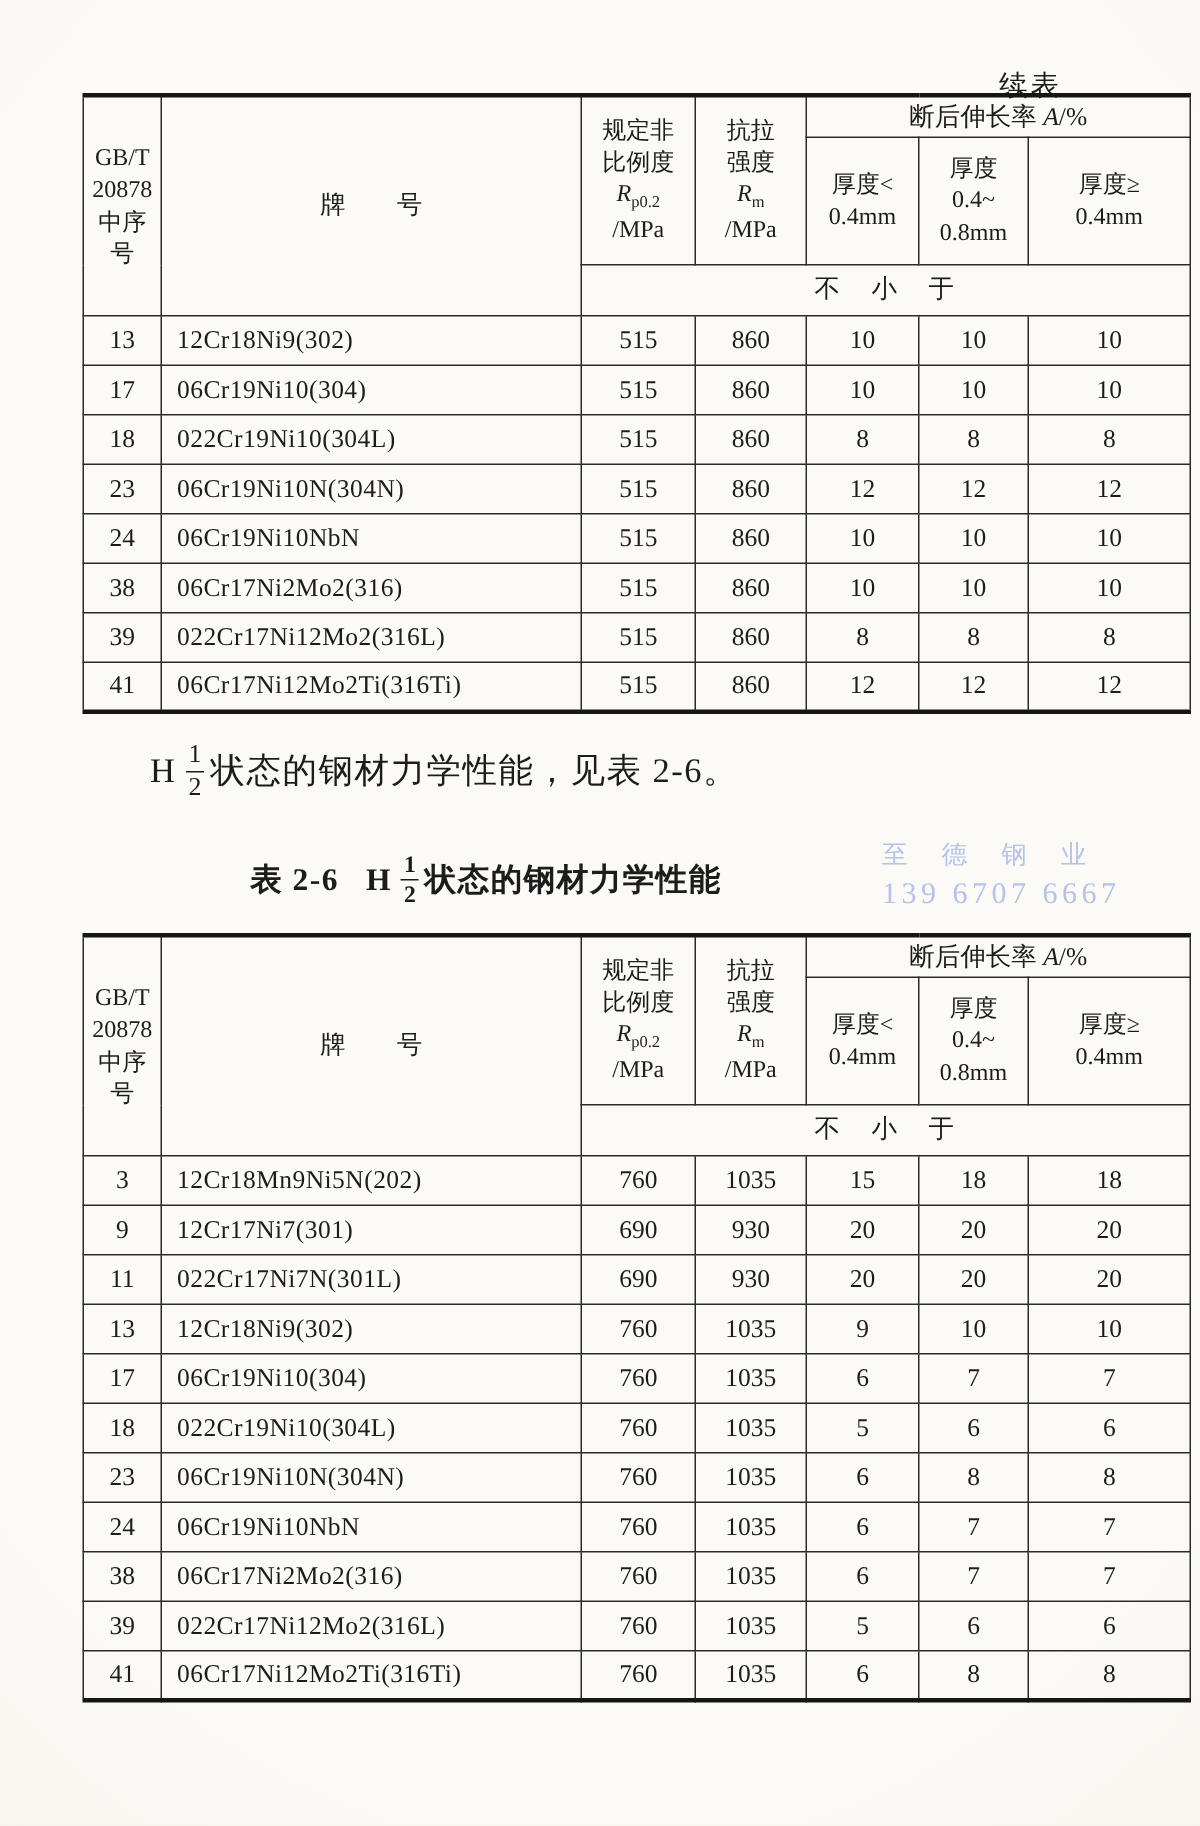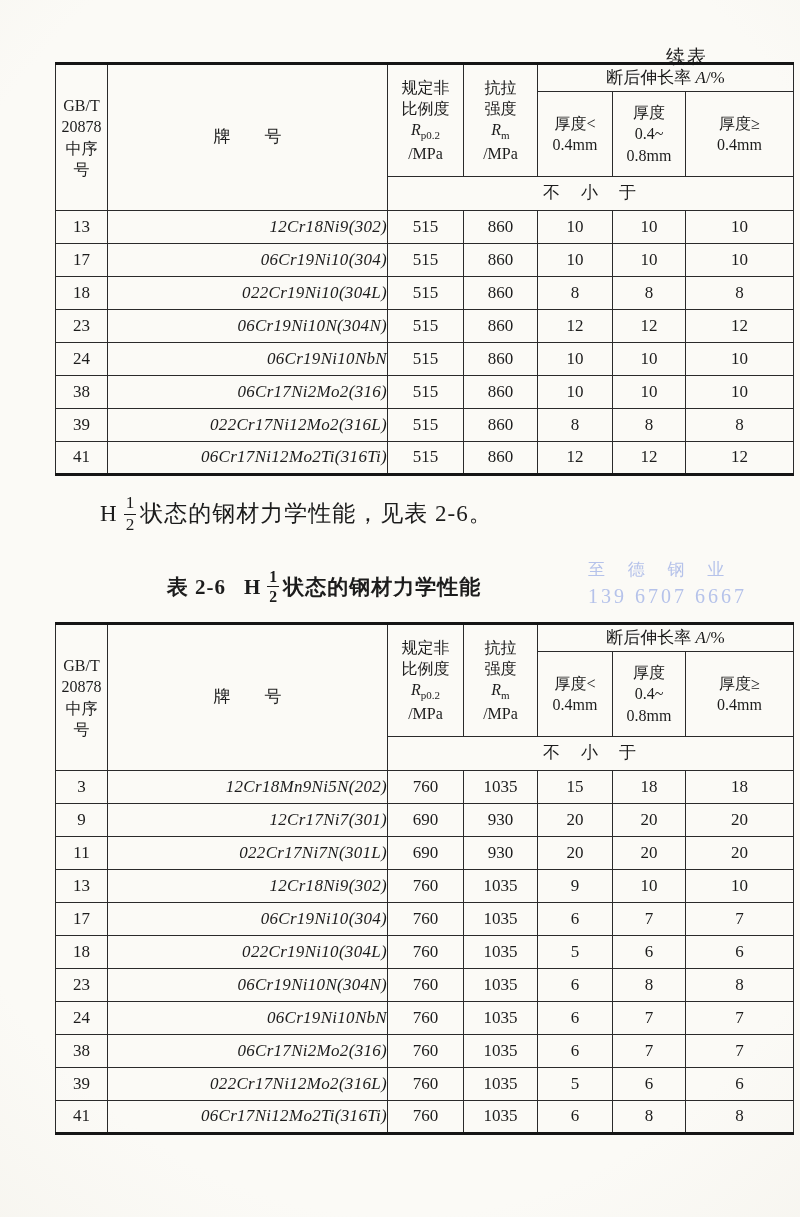--- a/index.html
+++ b/index.html
@@ -34,21 +34,21 @@
     font-size:17px;
     padding:0;
     line-height:1.3;
     overflow:hidden;
   }
   tr.hr1 th{height:26px;}
   tr.hr2 th{height:84px;}
   tr.hr3 th{height:33px;letter-spacing:2px;}
   tbody tr{height:33px;margin-top:28px;}
   th.hdr-small{font-size:16px;line-height:1.32;}
-  td.grade, .grade{text-align:right;padding-left:10px;letter-spacing:0.3px;font-style:italic;}
+  td.grade, .grade{text-align:left;padding-left:10px;letter-spacing:0.3px;}
   .sym{font-style:italic;font-family:"Liberation Serif","DejaVu Serif",serif;}
   sub{font-size:11px;}
   .mid-text{
     position:absolute;top:494px;left:100px;
     font-size:23px;letter-spacing:1px;
   }
   .bottom-text{
     position:absolute;top:1150px;left:100px;
     font-size:23px;letter-spacing:1px;
   }

